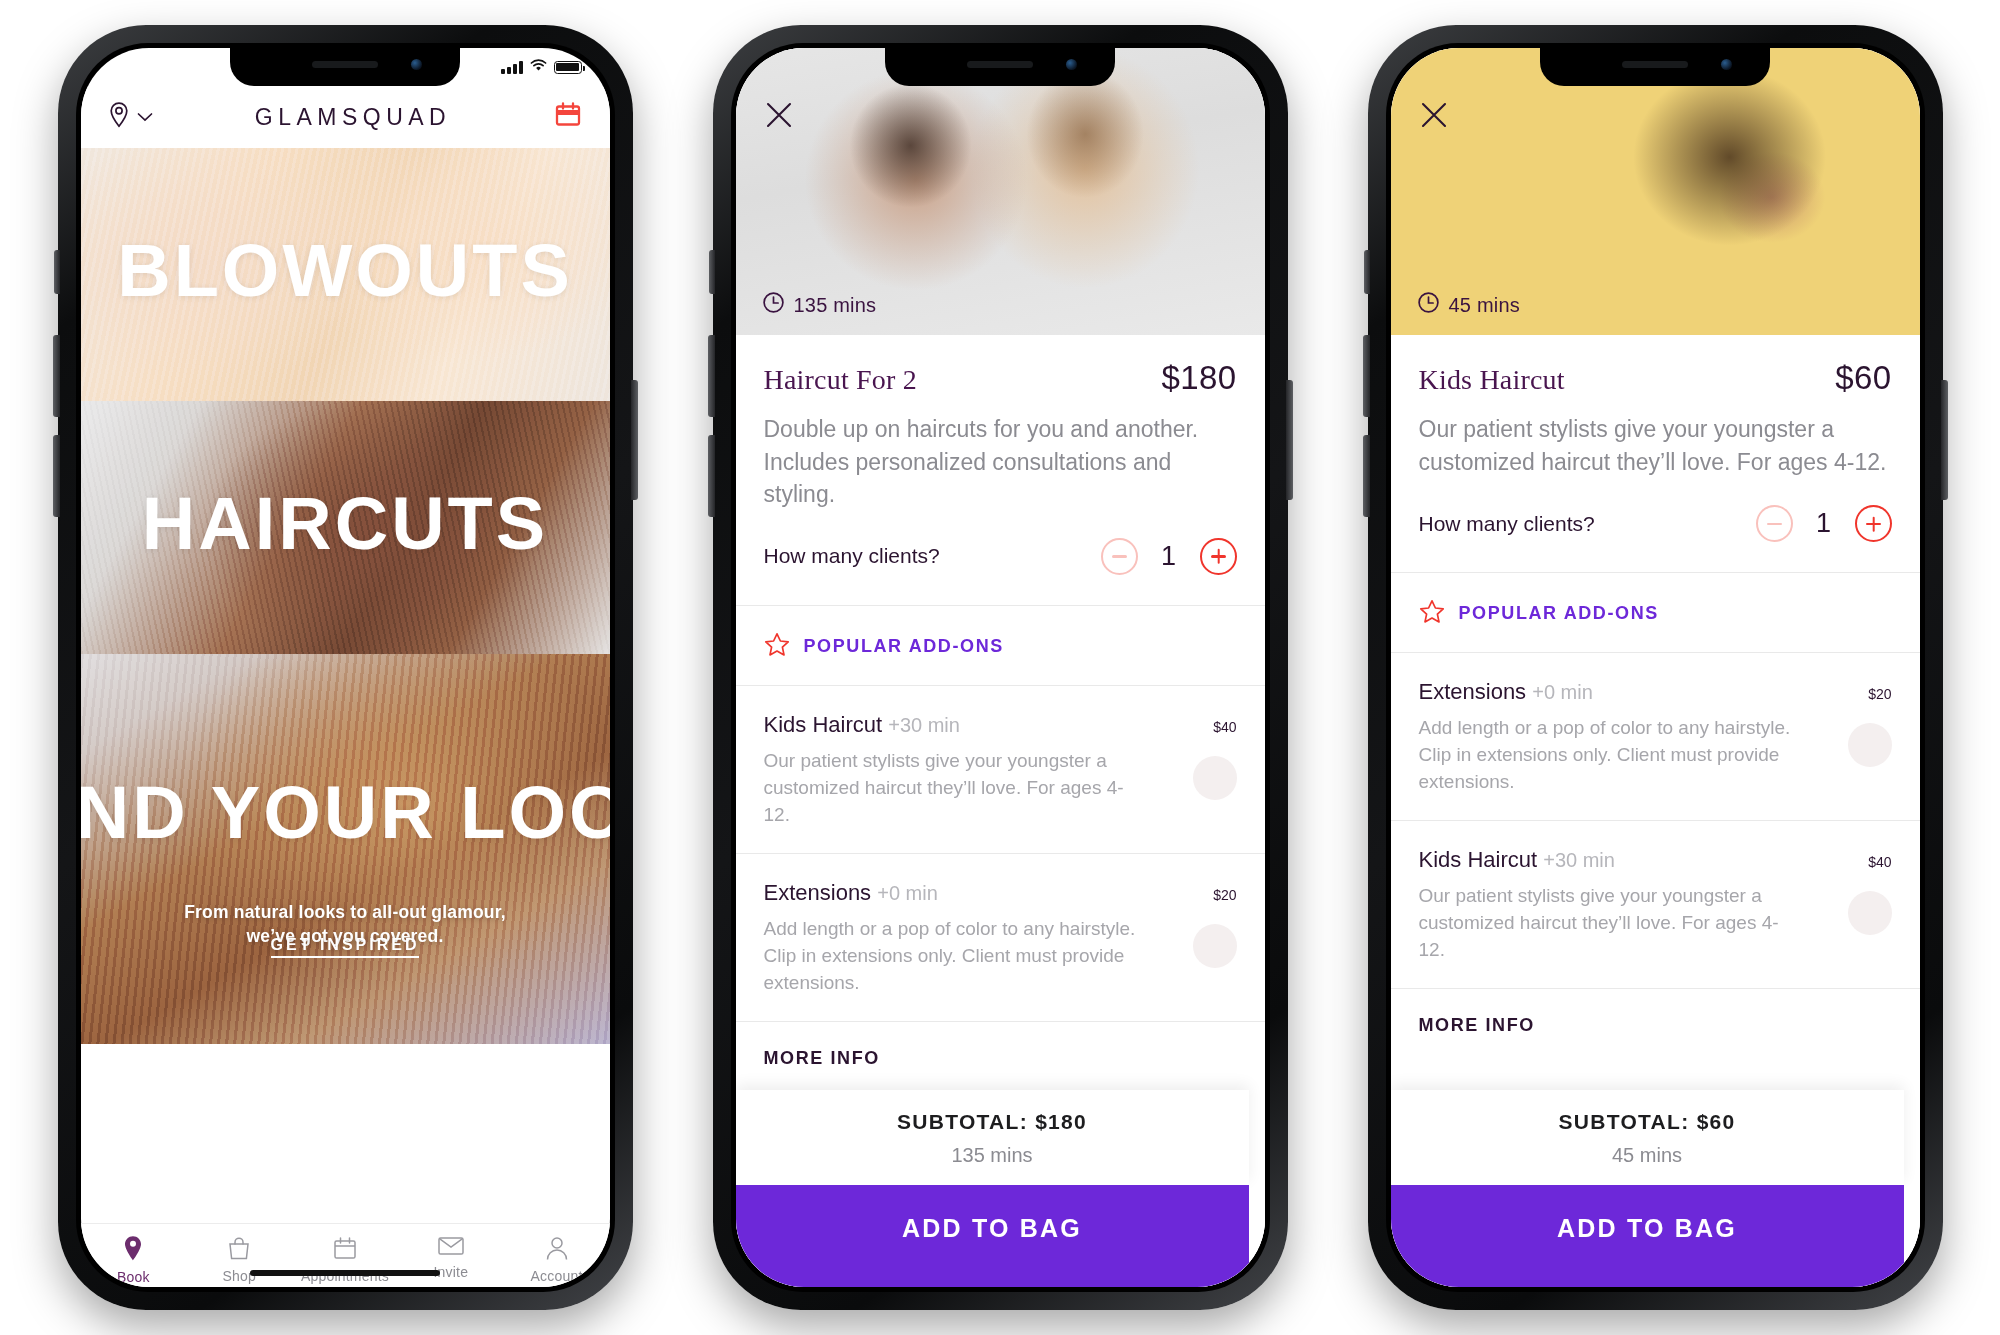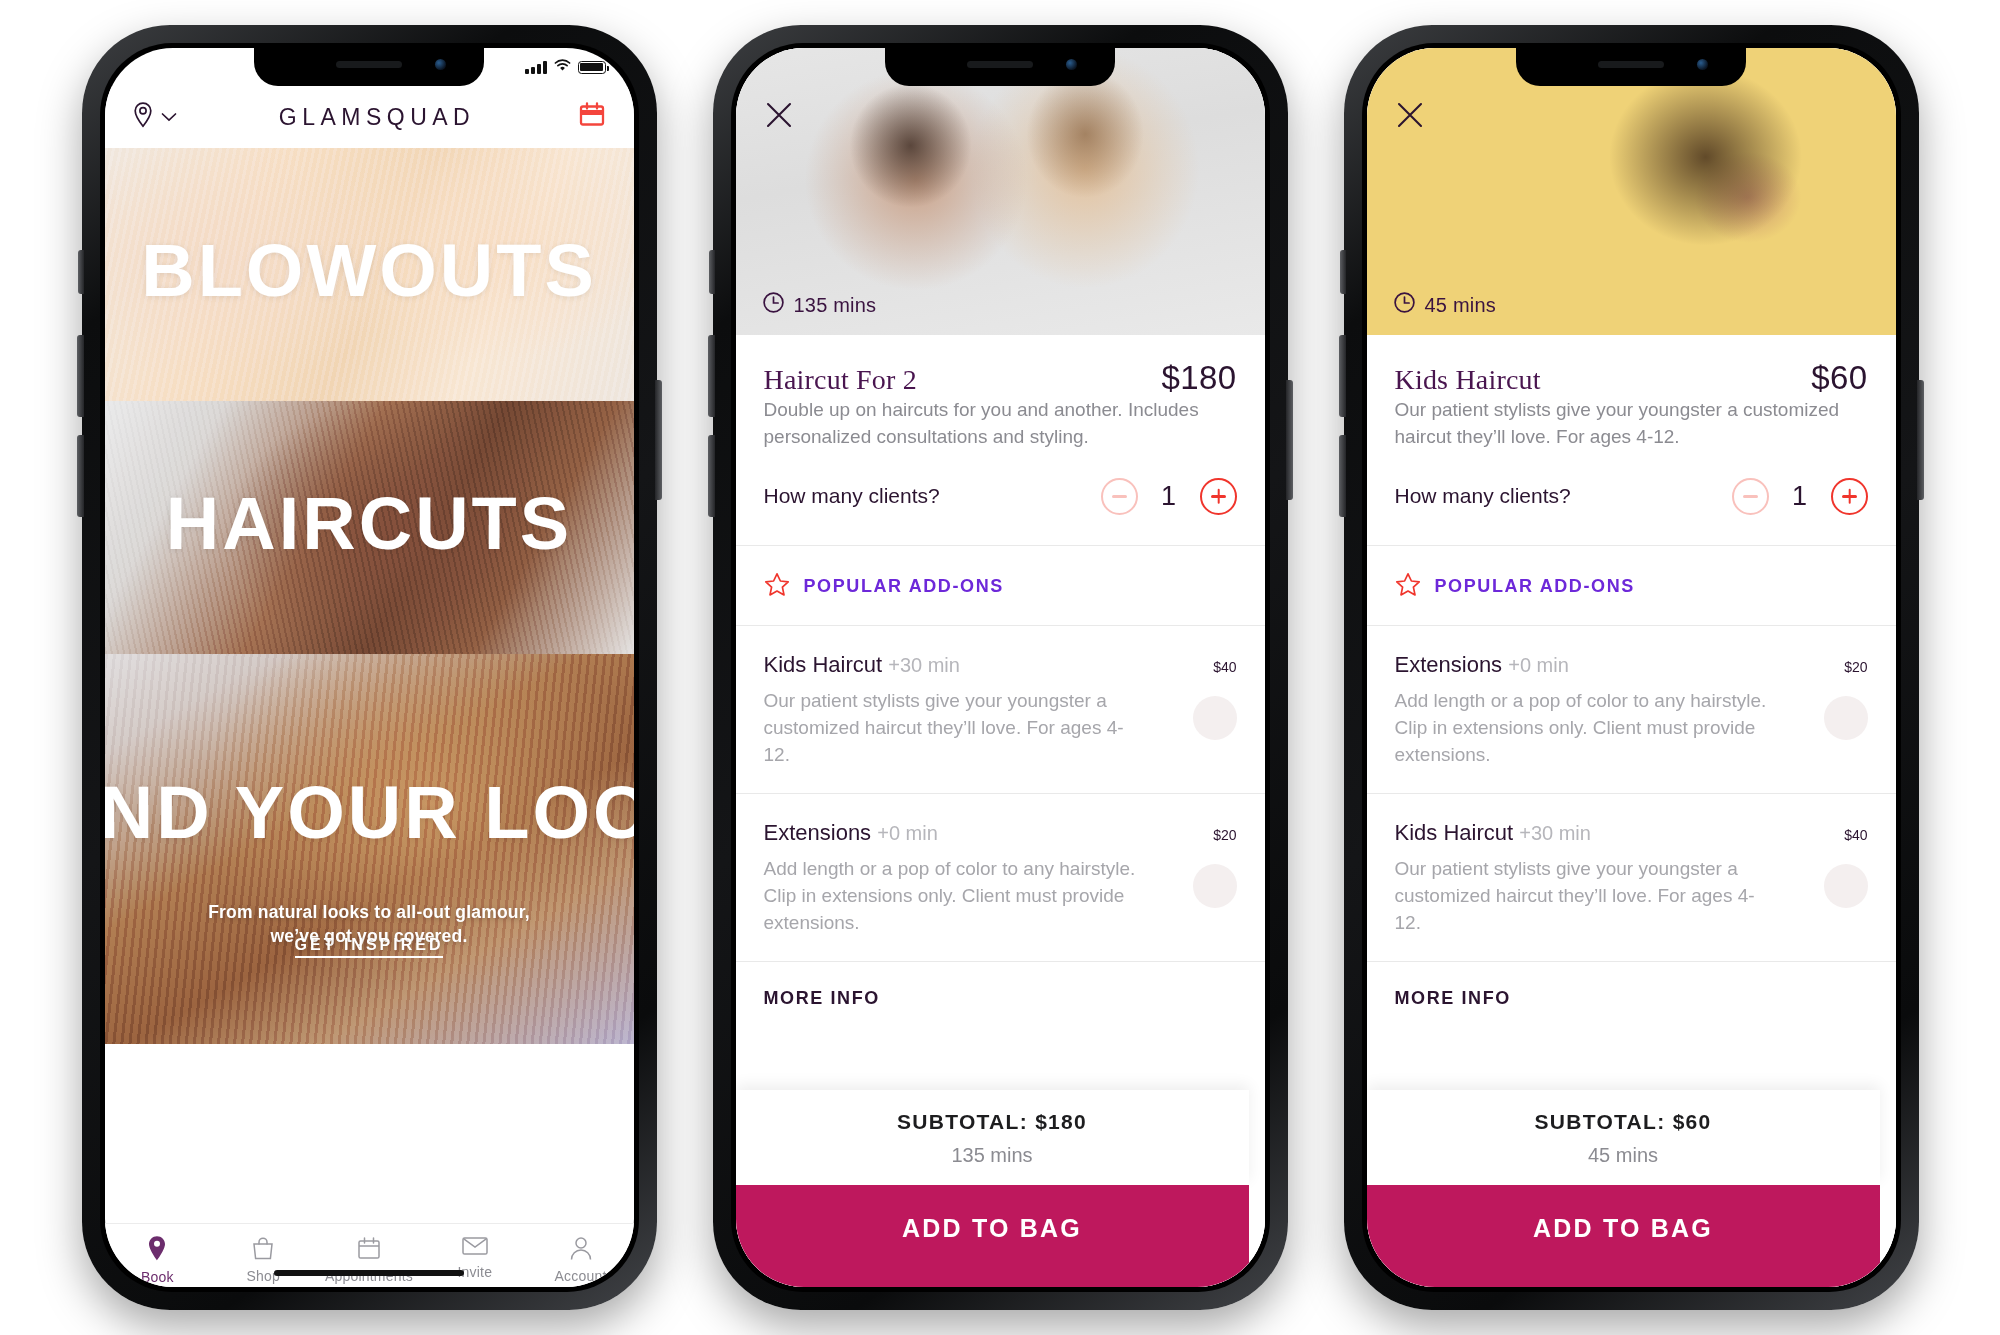--- a/index.html
+++ b/index.html
@@ -9,21 +9,21 @@
     font-family: "Liberation Sans", sans-serif;
     overflow: hidden;
   }
   .stage {
     position: relative;
     width: 2000px; height: 1335px;
     background: #ffffff;
     display: flex;
     align-items: center;
     justify-content: center;
-    gap: 56px;
+    gap: 80px;
   }
 
   
   .phone {
     position: relative;
     width: 575px; height: 1285px;
     border-radius: 88px;
     background: linear-gradient(145deg,#3d3f42 0%, #0c0d0e 18%, #141517 50%, #0a0b0c 82%, #424448 100%);
     box-shadow: 0 18px 44px rgba(0,0,0,.34);
     padding: 18px;
@@ -178,21 +178,21 @@
   .duration {
     position: absolute; left: 26px; bottom: 16px; display: flex; align-items: center;
     gap: 9px; z-index: 8; color: #3a1340; font-size: 20px; letter-spacing: .2px;
   }
 
   .dbody { position: relative; flex: 1 1 auto; overflow: hidden; background: #fff; }
   .dpad { padding: 0 28px; }
   .title-row { display: flex; align-items: baseline; justify-content: space-between; padding-top: 24px; }
   .dtitle { font-family: "Liberation Serif", serif; font-size: 28px; color: #49154f; letter-spacing: .2px; }
   .dprice { font-size: 33px; color: #2b1430; letter-spacing: .4px; }
-  .ddesc { font-size: 19px; line-height: 1.42; color: #8b8b91; }
+  .ddesc { margin-top: 16px; font-size: 23px; line-height: 1.42; color: #8b8b91; }
 
   .clients-row {
     display: flex; align-items: center; justify-content: space-between;
     padding: 27px 0 30px 0;
   }
   .clients-label { font-size: 21px; color: #2b1430; }
   .stepper { display: flex; align-items: center; gap: 20px; }
   .circ { width: 37px; height: 37px; border-radius: 50%; display:flex;
     align-items:center; justify-content:center; }
   .circ.minus { border: 2px solid #f9c1bc; }
@@ -224,21 +224,21 @@
   }
 
   .dfooter { position: absolute; left: 0; right: 16px; bottom: 0; z-index: 20; }
   .subtotal {
     background: #fff; text-align: center; padding: 20px 0 18px 0;
     box-shadow: 0 -5px 14px rgba(0,0,0,.07);
   }
   .subtotal .s1 { font-size: 21px; font-weight: 700; letter-spacing: 1.3px; color: #1d1d1f; }
   .subtotal .s2 { font-size: 20px; color: #8b8b91; margin-top: 10px; }
   .cta {
-    background: #be185d; text-align: center; color: #fff;
+    background: #6d28d9; text-align: center; color: #fff;
     font-size: 25px; font-weight: 700; letter-spacing: 2.2px;
     padding: 29px 0 44px 0;
   }
 </style>
 </head>
 <body>
 
 <div class="stage">
 
   <div class="phone">

